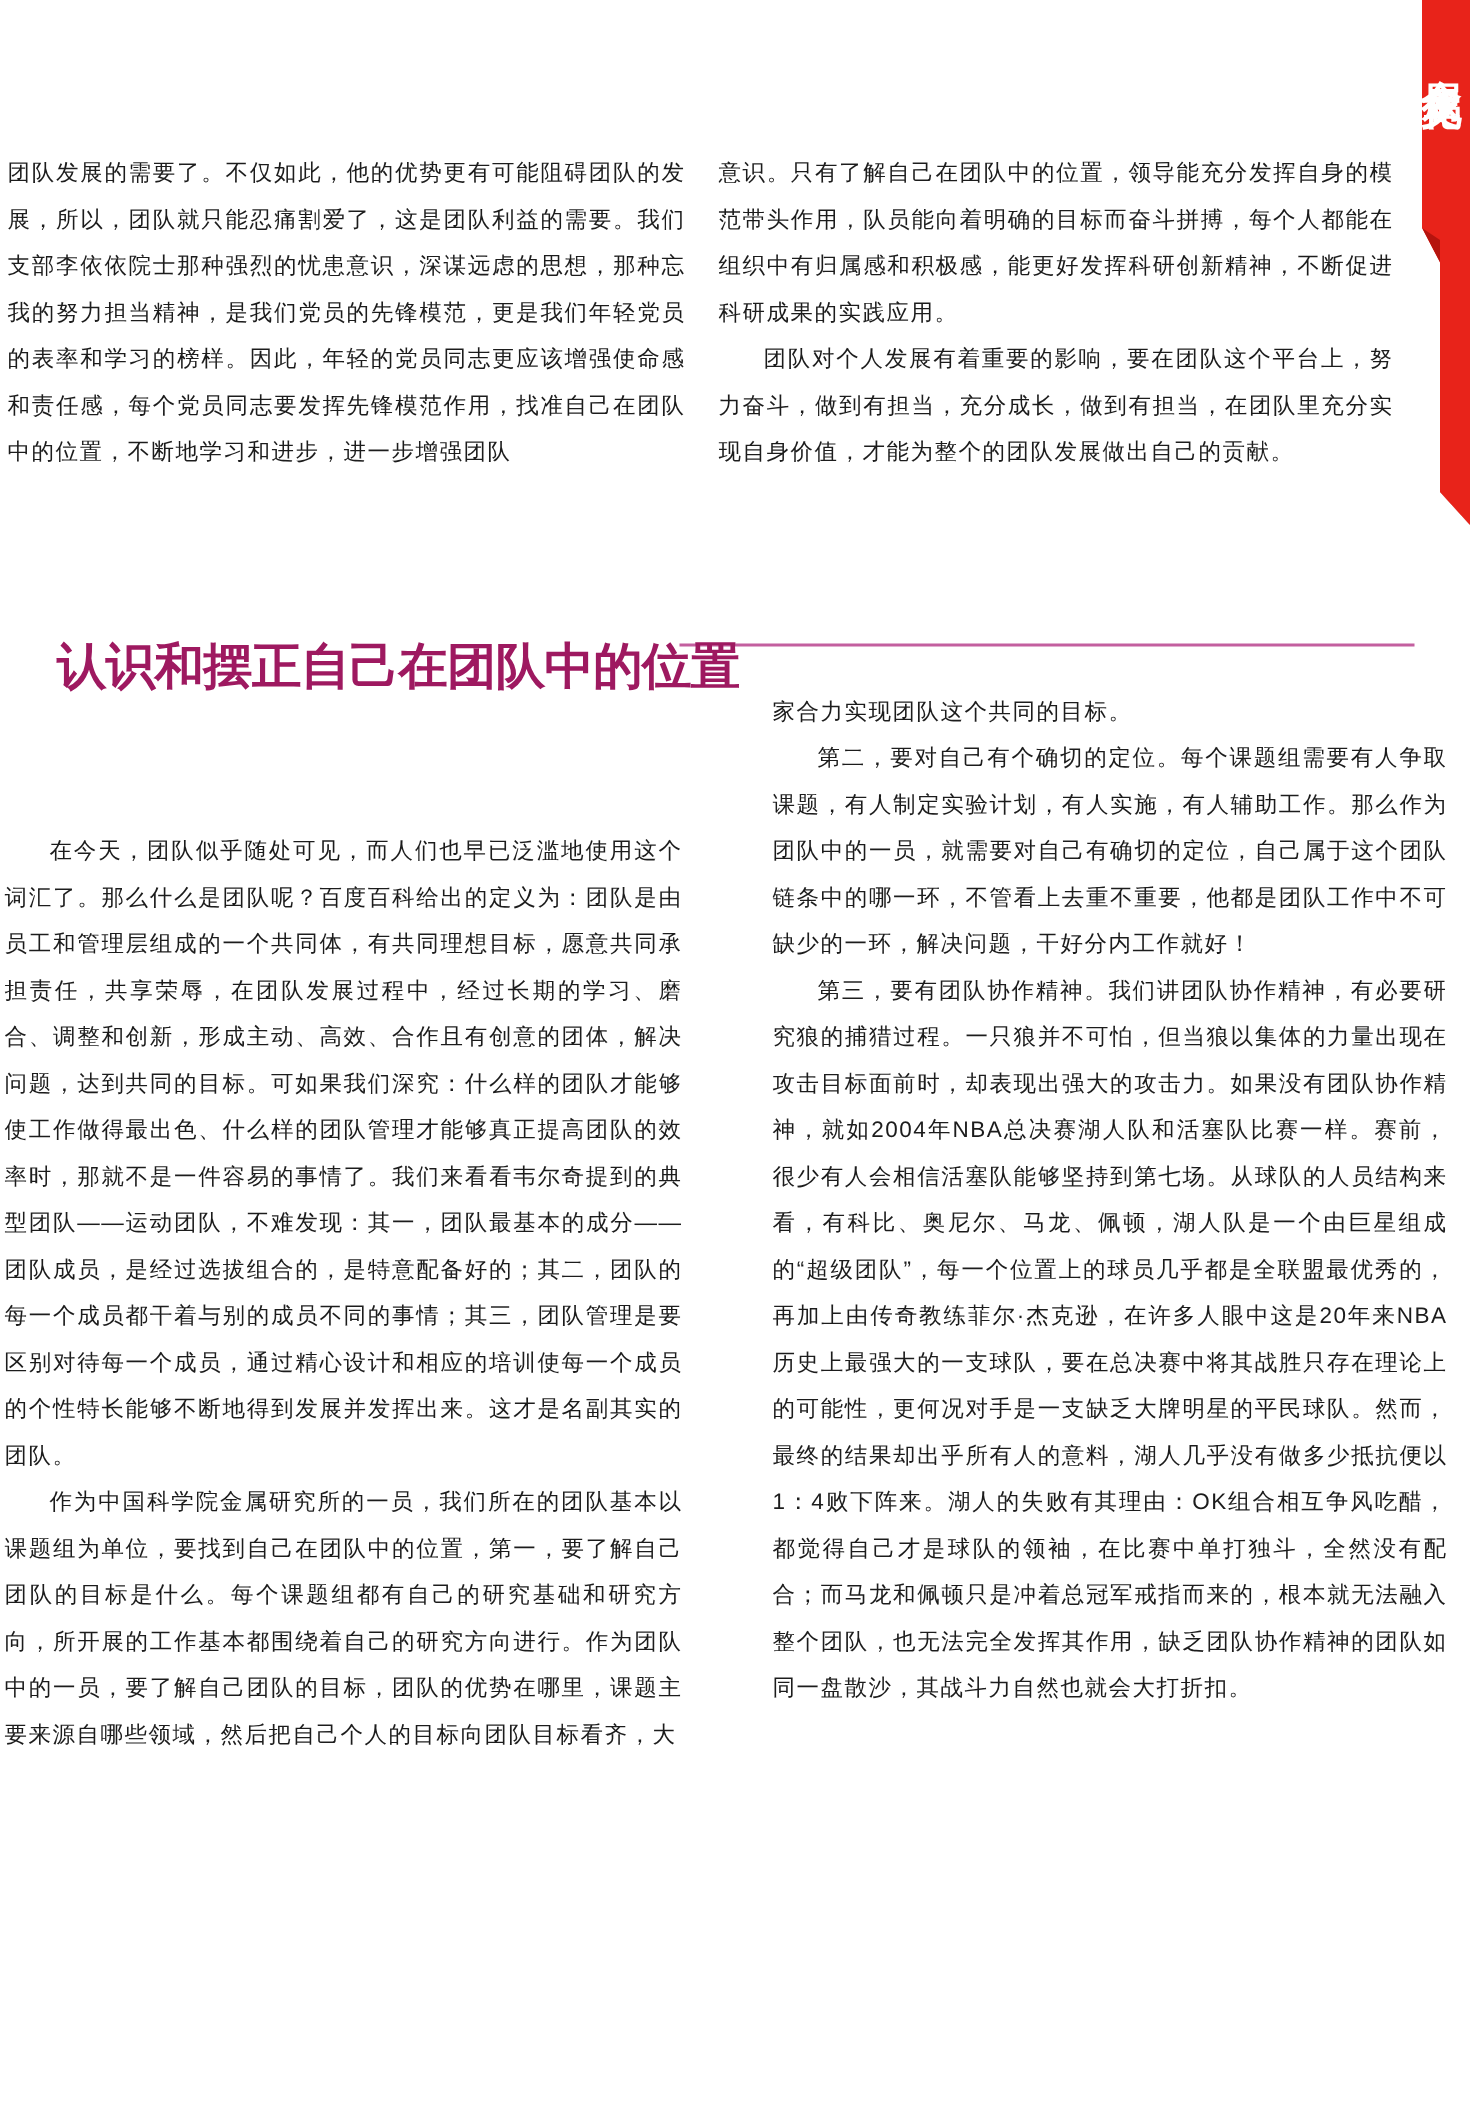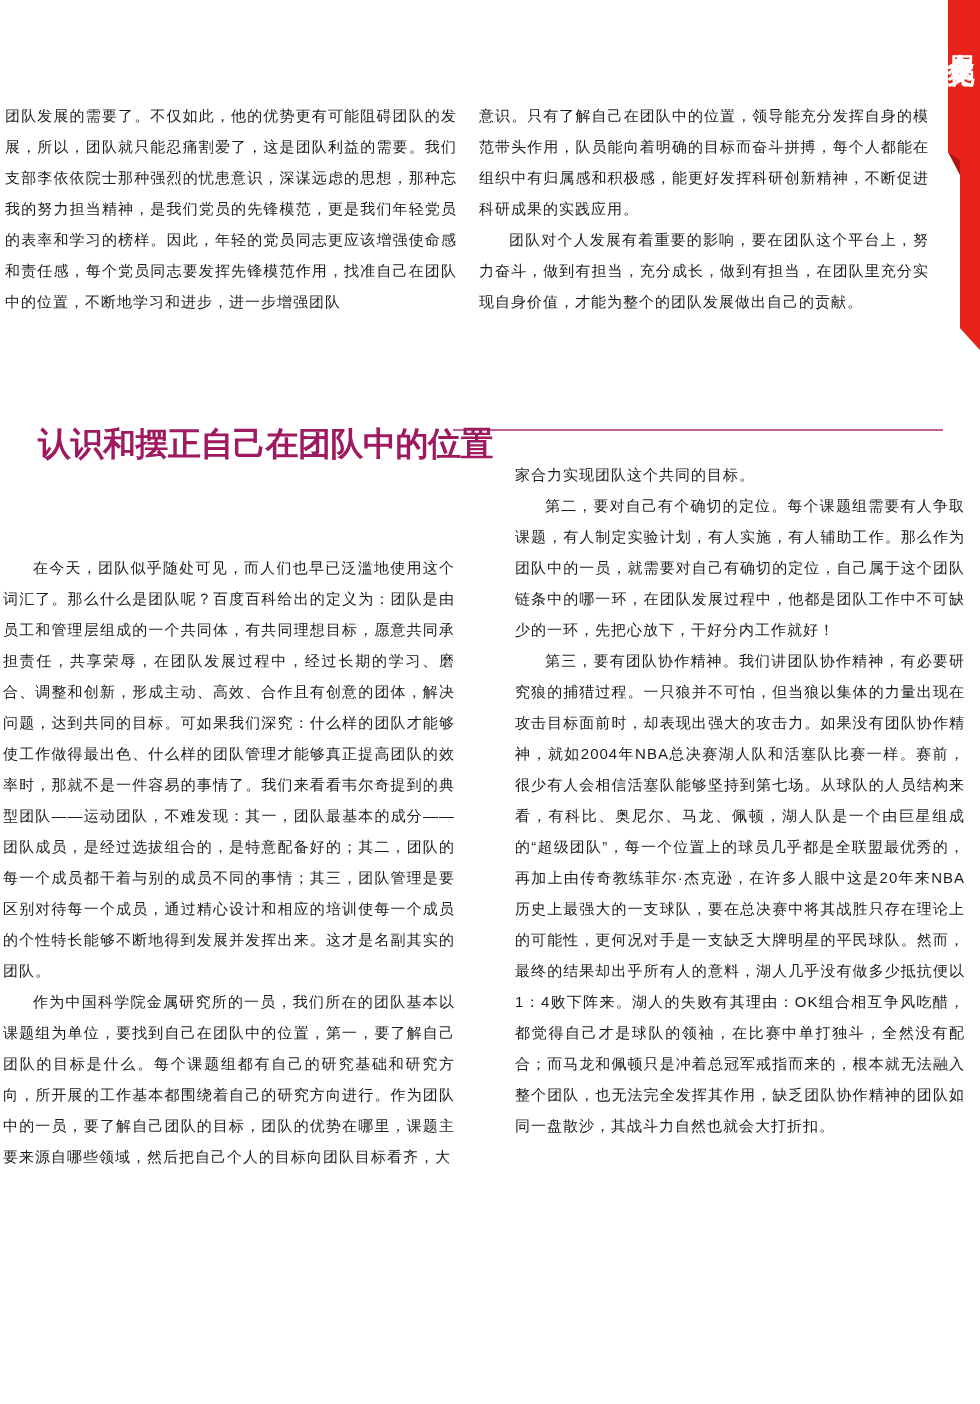--- a/index.html
+++ b/index.html
@@ -78,19 +78,19 @@
   <div class="tline">认识和摆正自己在团队中的位置</div>
 </div>
 
 <div id="bottom-left" class="col">
   <p class="ind">在今天，团队似乎随处可见，而人们也早已泛滥地使用这个词汇了。那么什么是团队呢？百度百科给出的定义为：团队是由员工和管理层组成的一个共同体，有共同理想目标，愿意共同承担责任，共享荣辱，在团队发展过程中，经过长期的学习、磨合、调整和创新，形成主动、高效、合作且有创意的团体，解决问题，达到共同的目标。可如果我们深究：什么样的团队才能够使工作做得最出色、什么样的团队管理才能够真正提高团队的效率时，那就不是一件容易的事情了。我们来看看韦尔奇提到的典型团队——运动团队，不难发现：其一，团队最基本的成分——团队成员，是经过选拔组合的，是特意配备好的；其二，团队的每一个成员都干着与别的成员不同的事情；其三，团队管理是要区别对待每一个成员，通过精心设计和相应的培训使每一个成员的个性特长能够不断地得到发展并发挥出来。这才是名副其实的团队。</p>
   <p class="ind">作为中国科学院金属研究所的一员，我们所在的团队基本以课题组为单位，要找到自己在团队中的位置，第一，要了解自己团队的目标是什么。每个课题组都有自己的研究基础和研究方向，所开展的工作基本都围绕着自己的研究方向进行。作为团队中的一员，要了解自己团队的目标，团队的优势在哪里，课题主要来源自哪些领域，然后把自己个人的目标向团队目标看齐，大</p>
 </div>
 
 <div id="bottom-right" class="col">
   <p>家合力实现团队这个共同的目标。</p>
-  <p class="ind">第二，要对自己有个确切的定位。每个课题组需要有人争取课题，有人制定实验计划，有人实施，有人辅助工作。那么作为团队中的一员，就需要对自己有确切的定位，自己属于这个团队链条中的哪一环，在团队发展过程中，他都是团队工作中不可缺少的一环，先把心放下，干好分内工作就好！</p>
+  <p class="ind">第二，要对自己有个确切的定位。每个课题组需要有人争取课题，有人制定实验计划，有人实施，有人辅助工作。那么作为团队中的一员，就需要对自己有确切的定位，自己属于这个团队链条中的哪一环，不管看上去重不重要，他都是团队工作中不可缺少的一环，解决问题，干好分内工作就好！</p>
   <p class="ind">第三，要有团队协作精神。我们讲团队协作精神，有必要研究狼的捕猎过程。一只狼并不可怕，但当狼以集体的力量出现在攻击目标面前时，却表现出强大的攻击力。如果没有团队协作精神，就如2004年NBA总决赛湖人队和活塞队比赛一样。赛前，很少有人会相信活塞队能够坚持到第七场。从球队的人员结构来看，有科比、奥尼尔、马龙、佩顿，湖人队是一个由巨星组成的“超级团队”，每一个位置上的球员几乎都是全联盟最优秀的，再加上由传奇教练菲尔·杰克逊，在许多人眼中这是20年来NBA历史上最强大的一支球队，要在总决赛中将其战胜只存在理论上的可能性，更何况对手是一支缺乏大牌明星的平民球队。然而，最终的结果却出乎所有人的意料，湖人几乎没有做多少抵抗便以1：4败下阵来。湖人的失败有其理由：OK组合相互争风吃醋，都觉得自己才是球队的领袖，在比赛中单打独斗，全然没有配合；而马龙和佩顿只是冲着总冠军戒指而来的，根本就无法融入整个团队，也无法完全发挥其作用，缺乏团队协作精神的团队如同一盘散沙，其战斗力自然也就会大打折扣。</p>
 </div>
 
 <div id="ribbon">
   <div class="ribbon-label">金属文化</div>
 </div>
 
 </body></html>

